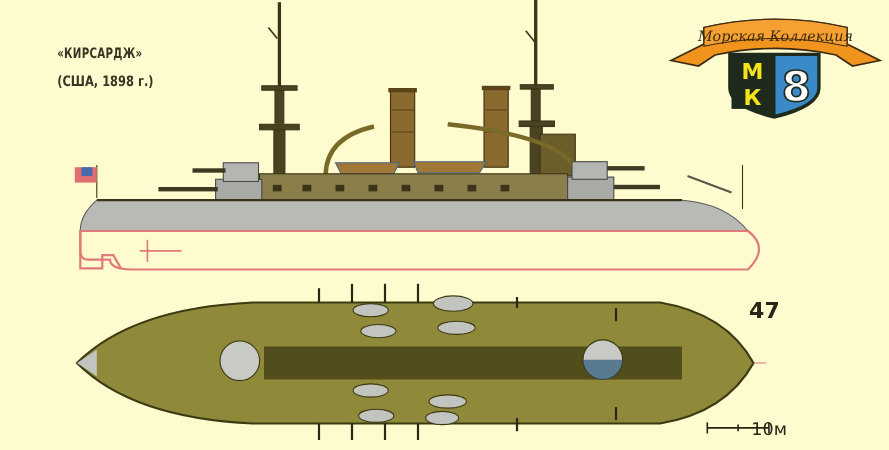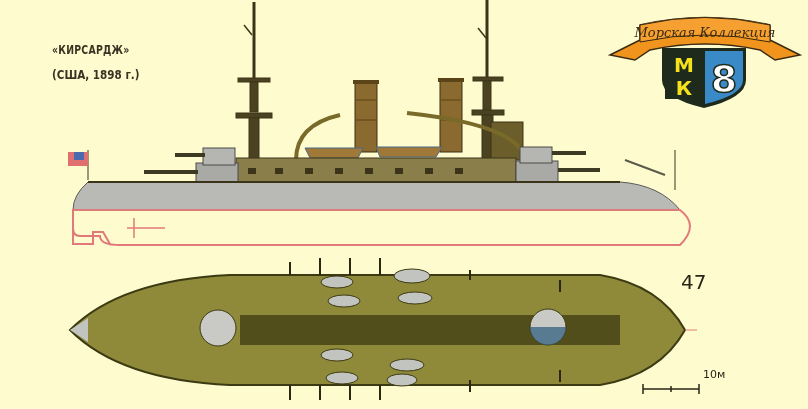--- a/index.html
+++ b/index.html
@@ -1,20 +1,20 @@
 <!DOCTYPE html>
 <html><head>
 <meta charset="utf-8">
 <style>
   html,body{margin:0;padding:0;}
   body{width:808px;height:409px;background:#fefccf;position:relative;overflow:hidden;font-family:"DejaVu Sans",sans-serif;}
   .title{position:absolute;left:52px;top:42px;font-family:"DejaVu Sans Condensed","DejaVu Sans",sans-serif;font-weight:bold;font-size:13px;color:#3a3222;letter-spacing:0.3px;transform:scaleX(0.8);transform-origin:left top;}
   .subtitle{position:absolute;left:52px;top:67px;font-weight:bold;font-size:13px;color:#3a3222;transform:scaleX(0.8);transform-origin:left top;}
-  .plate-number{position:absolute;left:681px;top:270px;font-weight:normal;font-size:20px;color:#2a2418;}
-  .scale-label{position:absolute;left:683px;top:368px;font-size:11px;color:#2a2418;margin-left:20px;}
+  .plate-number{position:absolute;left:681px;top:270px;font-weight:bold;font-size:20px;color:#2a2418;}
+  .scale-label{position:absolute;left:683px;top:380px;font-size:16px;color:#2a2418;}
   svg{position:absolute;left:0;top:0;}
   .logo{position:absolute;left:600px;top:0;}
 </style>
 </head>
 <body>
 
 <div class="title">«КИРСАРДЖ»</div>
 <div class="subtitle">(США, 1898 г.)</div>
 
 <svg width="808" height="409" viewBox="0 0 808 409">

